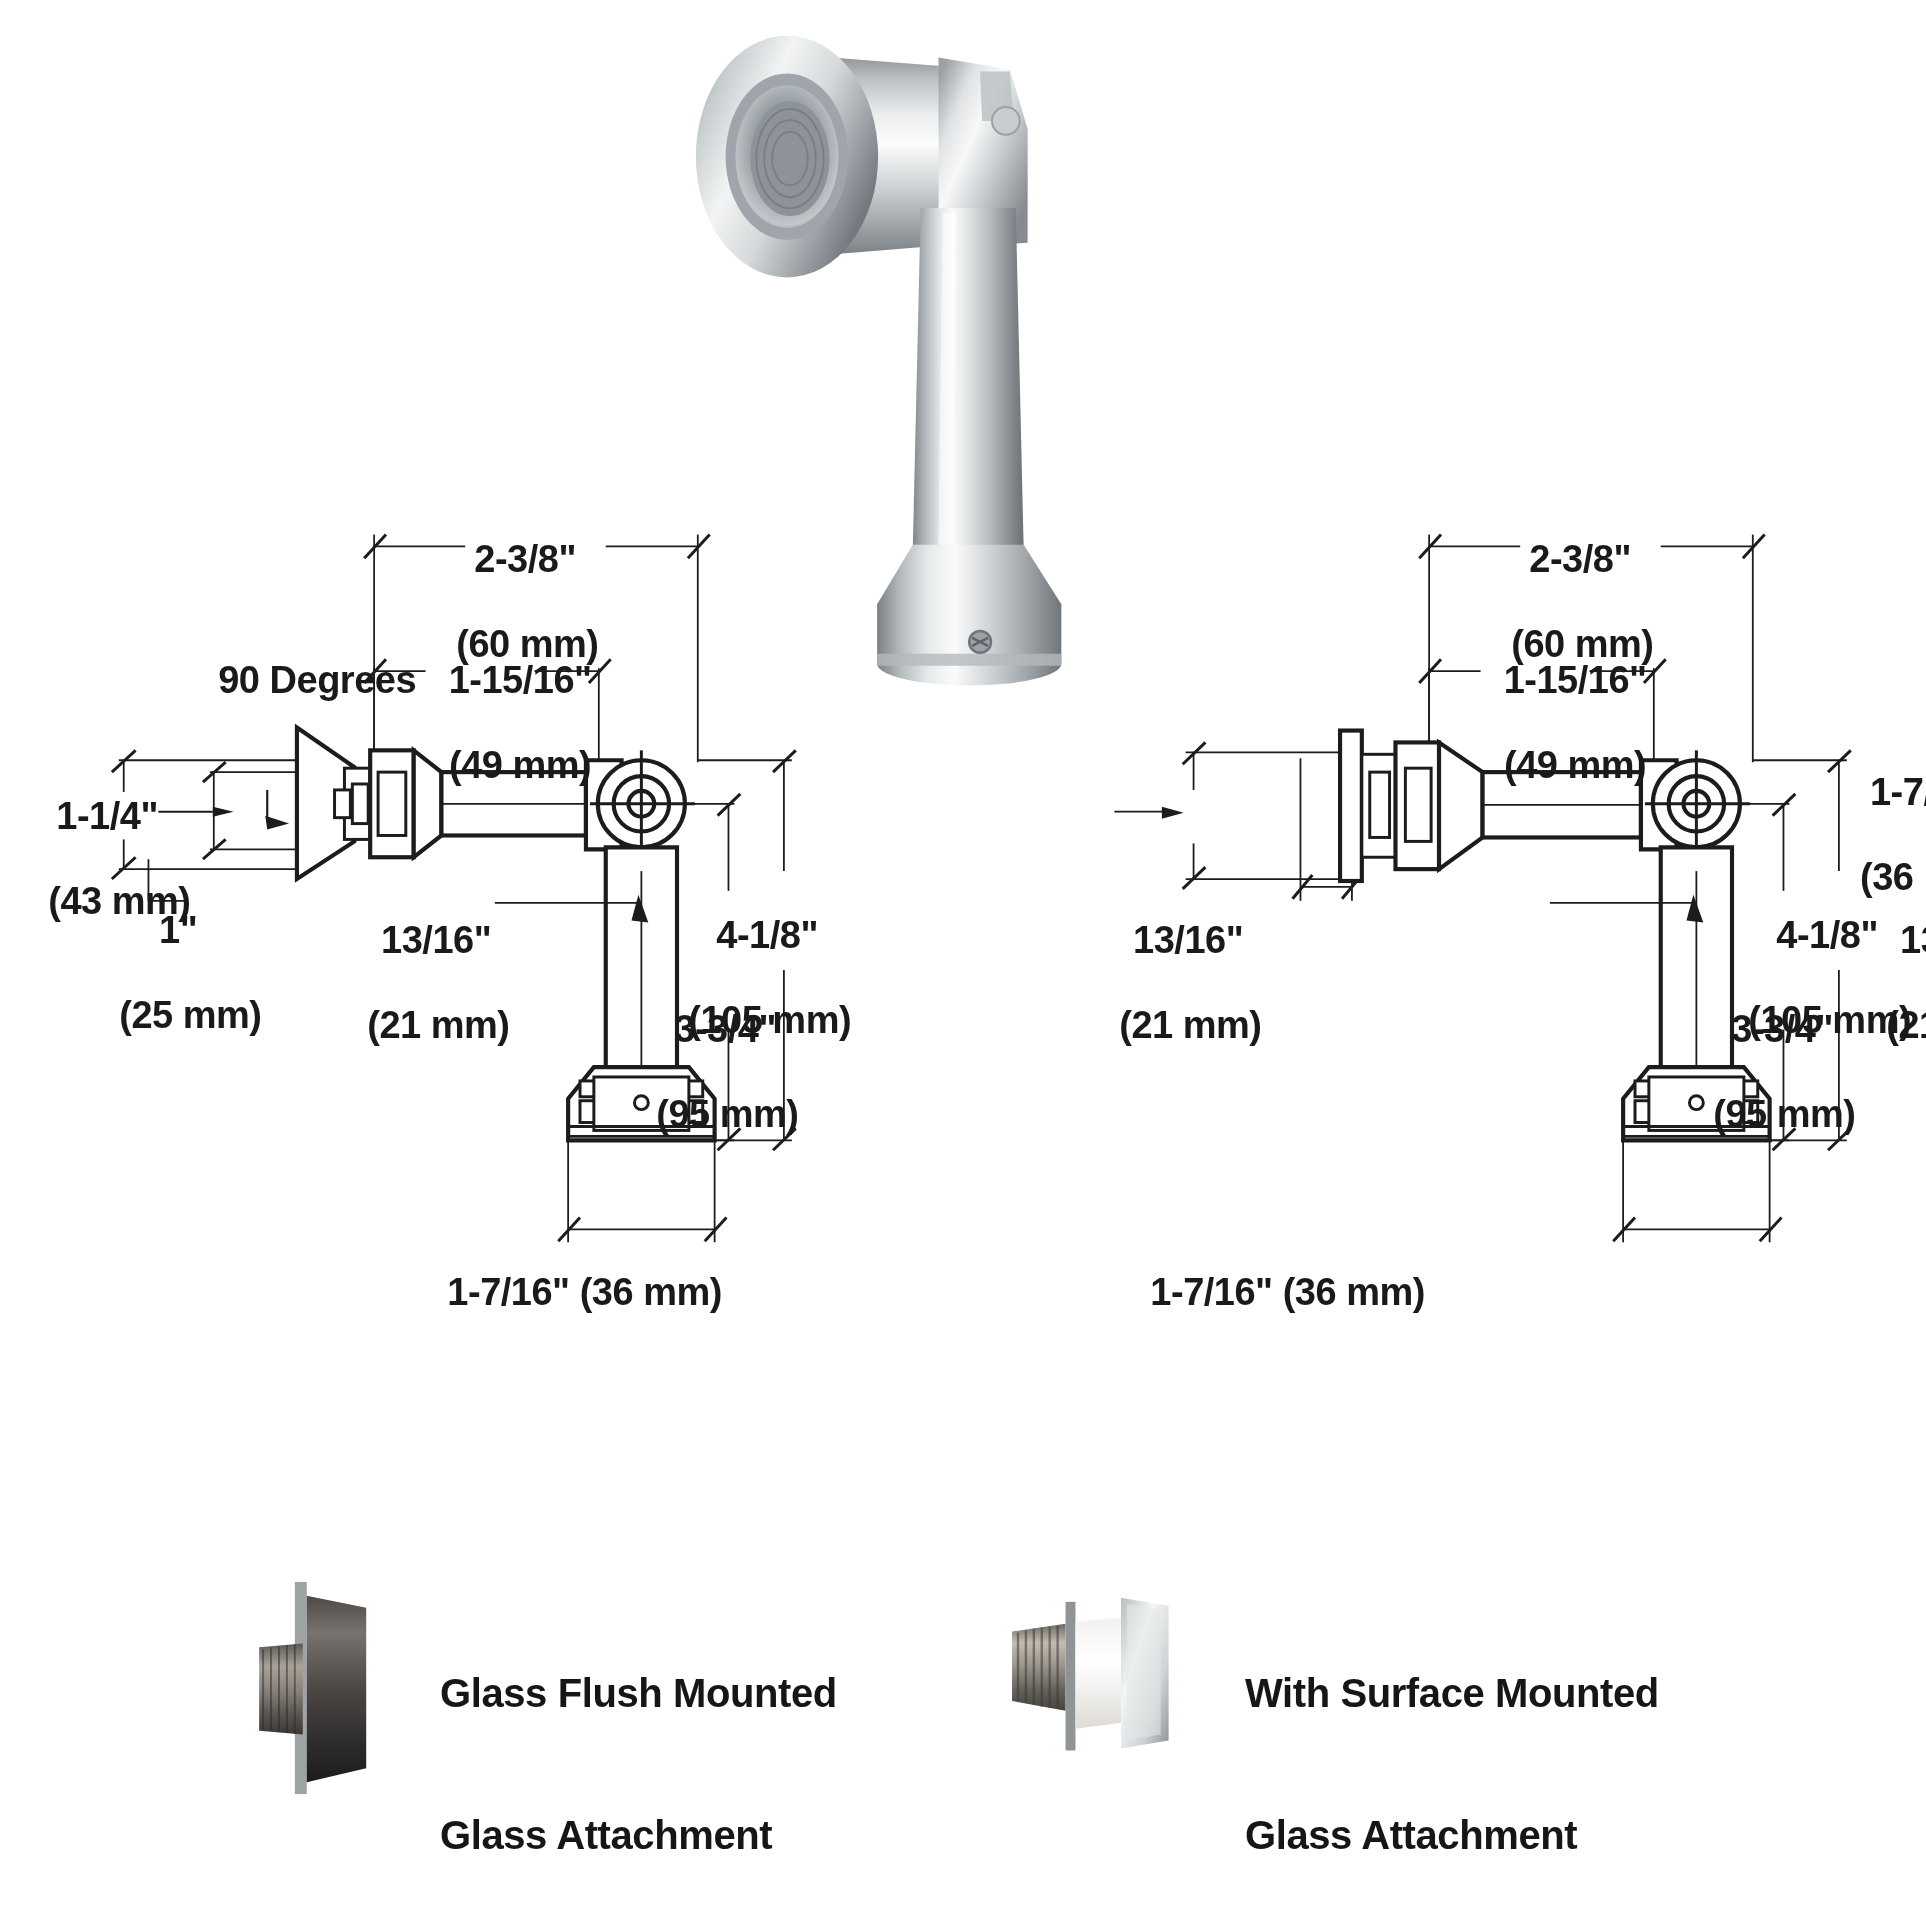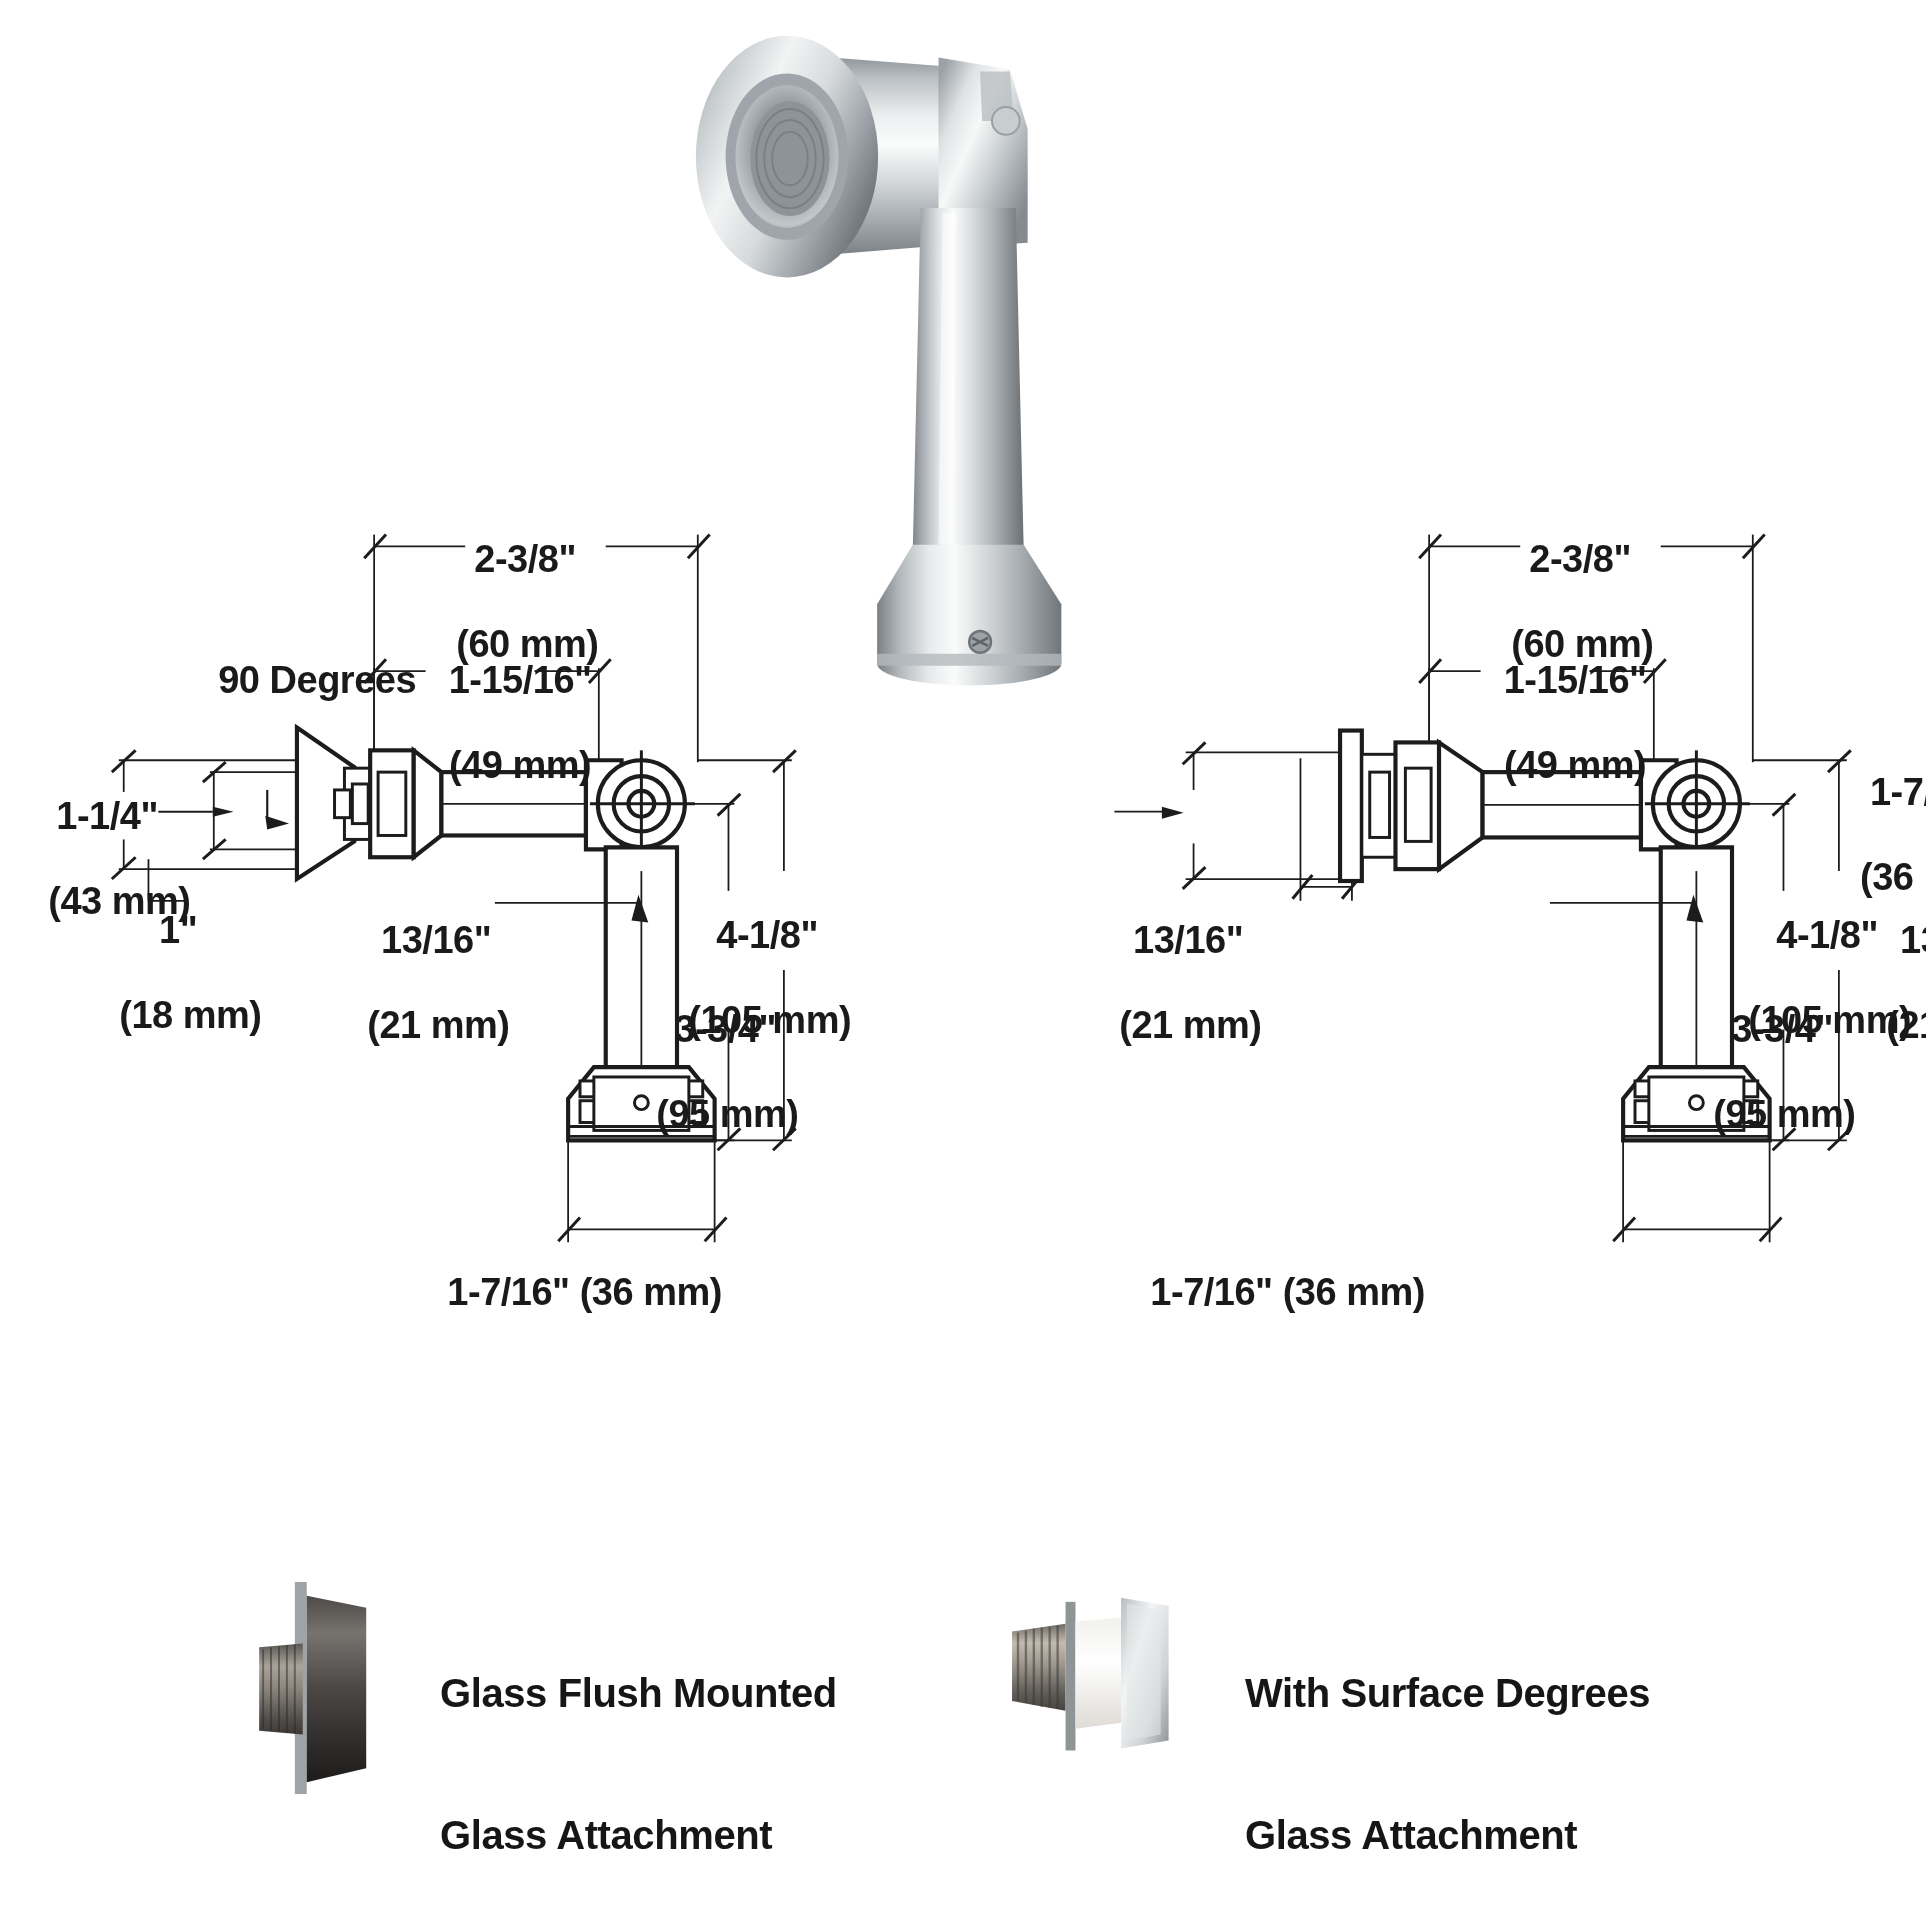--- a/index.html
+++ b/index.html
@@ -281,21 +281,21 @@
   </div>
   <div class="dim" style="left:178px;top:616px;width:168px;">
     <span>90 Degrees</span>
   </div>
   <div class="dim" style="left:8px;top:752px;width:158px;">
     <span>1-1/4"</span><br>
     <span>(43 mm)</span>
   </div>
   <div class="dim" style="left:79px;top:866px;width:158px;">
     <span>1"</span><br>
-    <span>(18 mm)</span>
+    <span>(25 mm)</span>
   </div>
   <div class="dim" style="left:327px;top:876px;width:178px;">
     <span>13/16"</span><br>
     <span>(21 mm)</span>
   </div>
   <div class="dim" style="left:648px;top:871px;width:198px;">
     <span>4-1/8"</span><br>
     <span>(105 mm)</span>
   </div>
   <div class="dim" style="left:616px;top:965px;width:178px;">
@@ -535,21 +535,21 @@
         <line x1="38" y1="43" x2="38" y2="125"></line>
         <line x1="46" y1="42" x2="46" y2="126"></line>
       </g>
       <rect x="54" y="18" width="10" height="150" fill="#8f9497"></rect>
       <path d="M64,38 L110,34 L110,140 L64,146 Z" fill="url(#gCapBody)"></path>
       <path d="M110,14 L158,22 L158,158 L110,166 Z" fill="url(#gCapFace)"></path>
       <path d="M116,20 L150,26 L150,152 L116,158 Z" fill="#e4e7e8" opacity="0.55"></path>
     </svg>
   </div>
   <div class="caption" style="left:1245px;top:1576px;width:554px;">
-    <div>With Surface Degrees</div>
+    <div>With Surface Mounted</div>
     <div>Glass Attachment</div>
     
     
     
     
   </div>
 
 </div>
 
 

